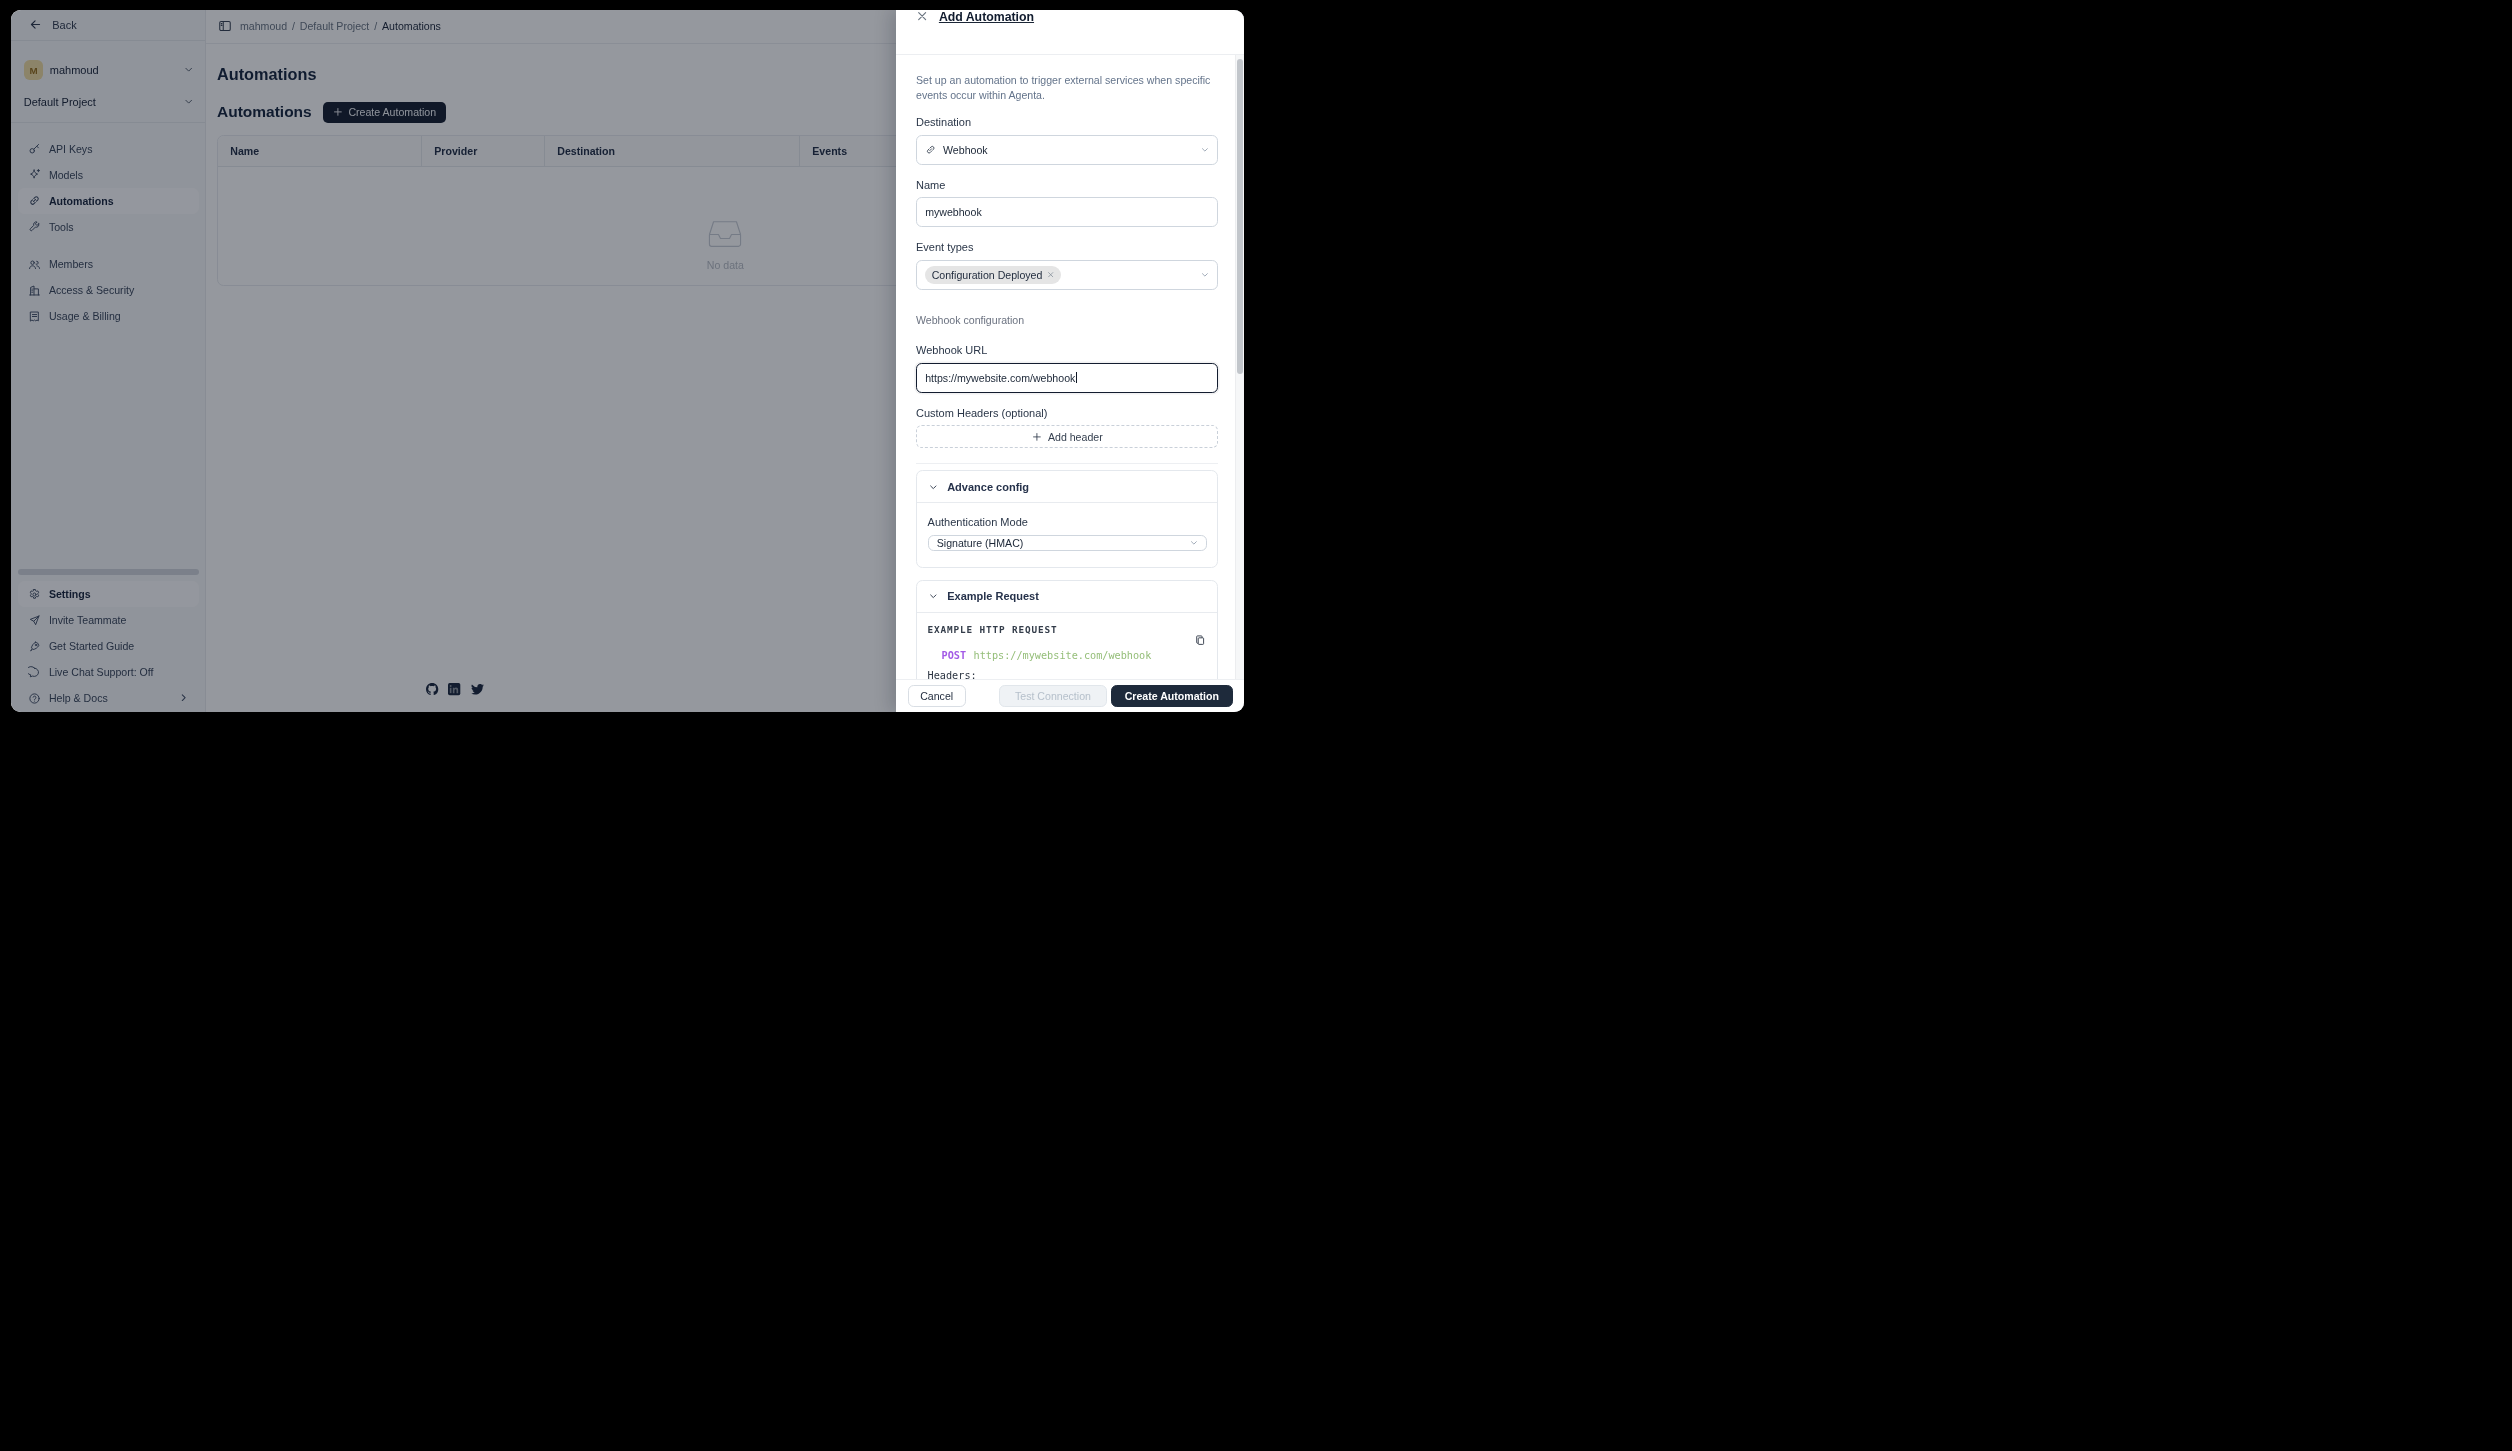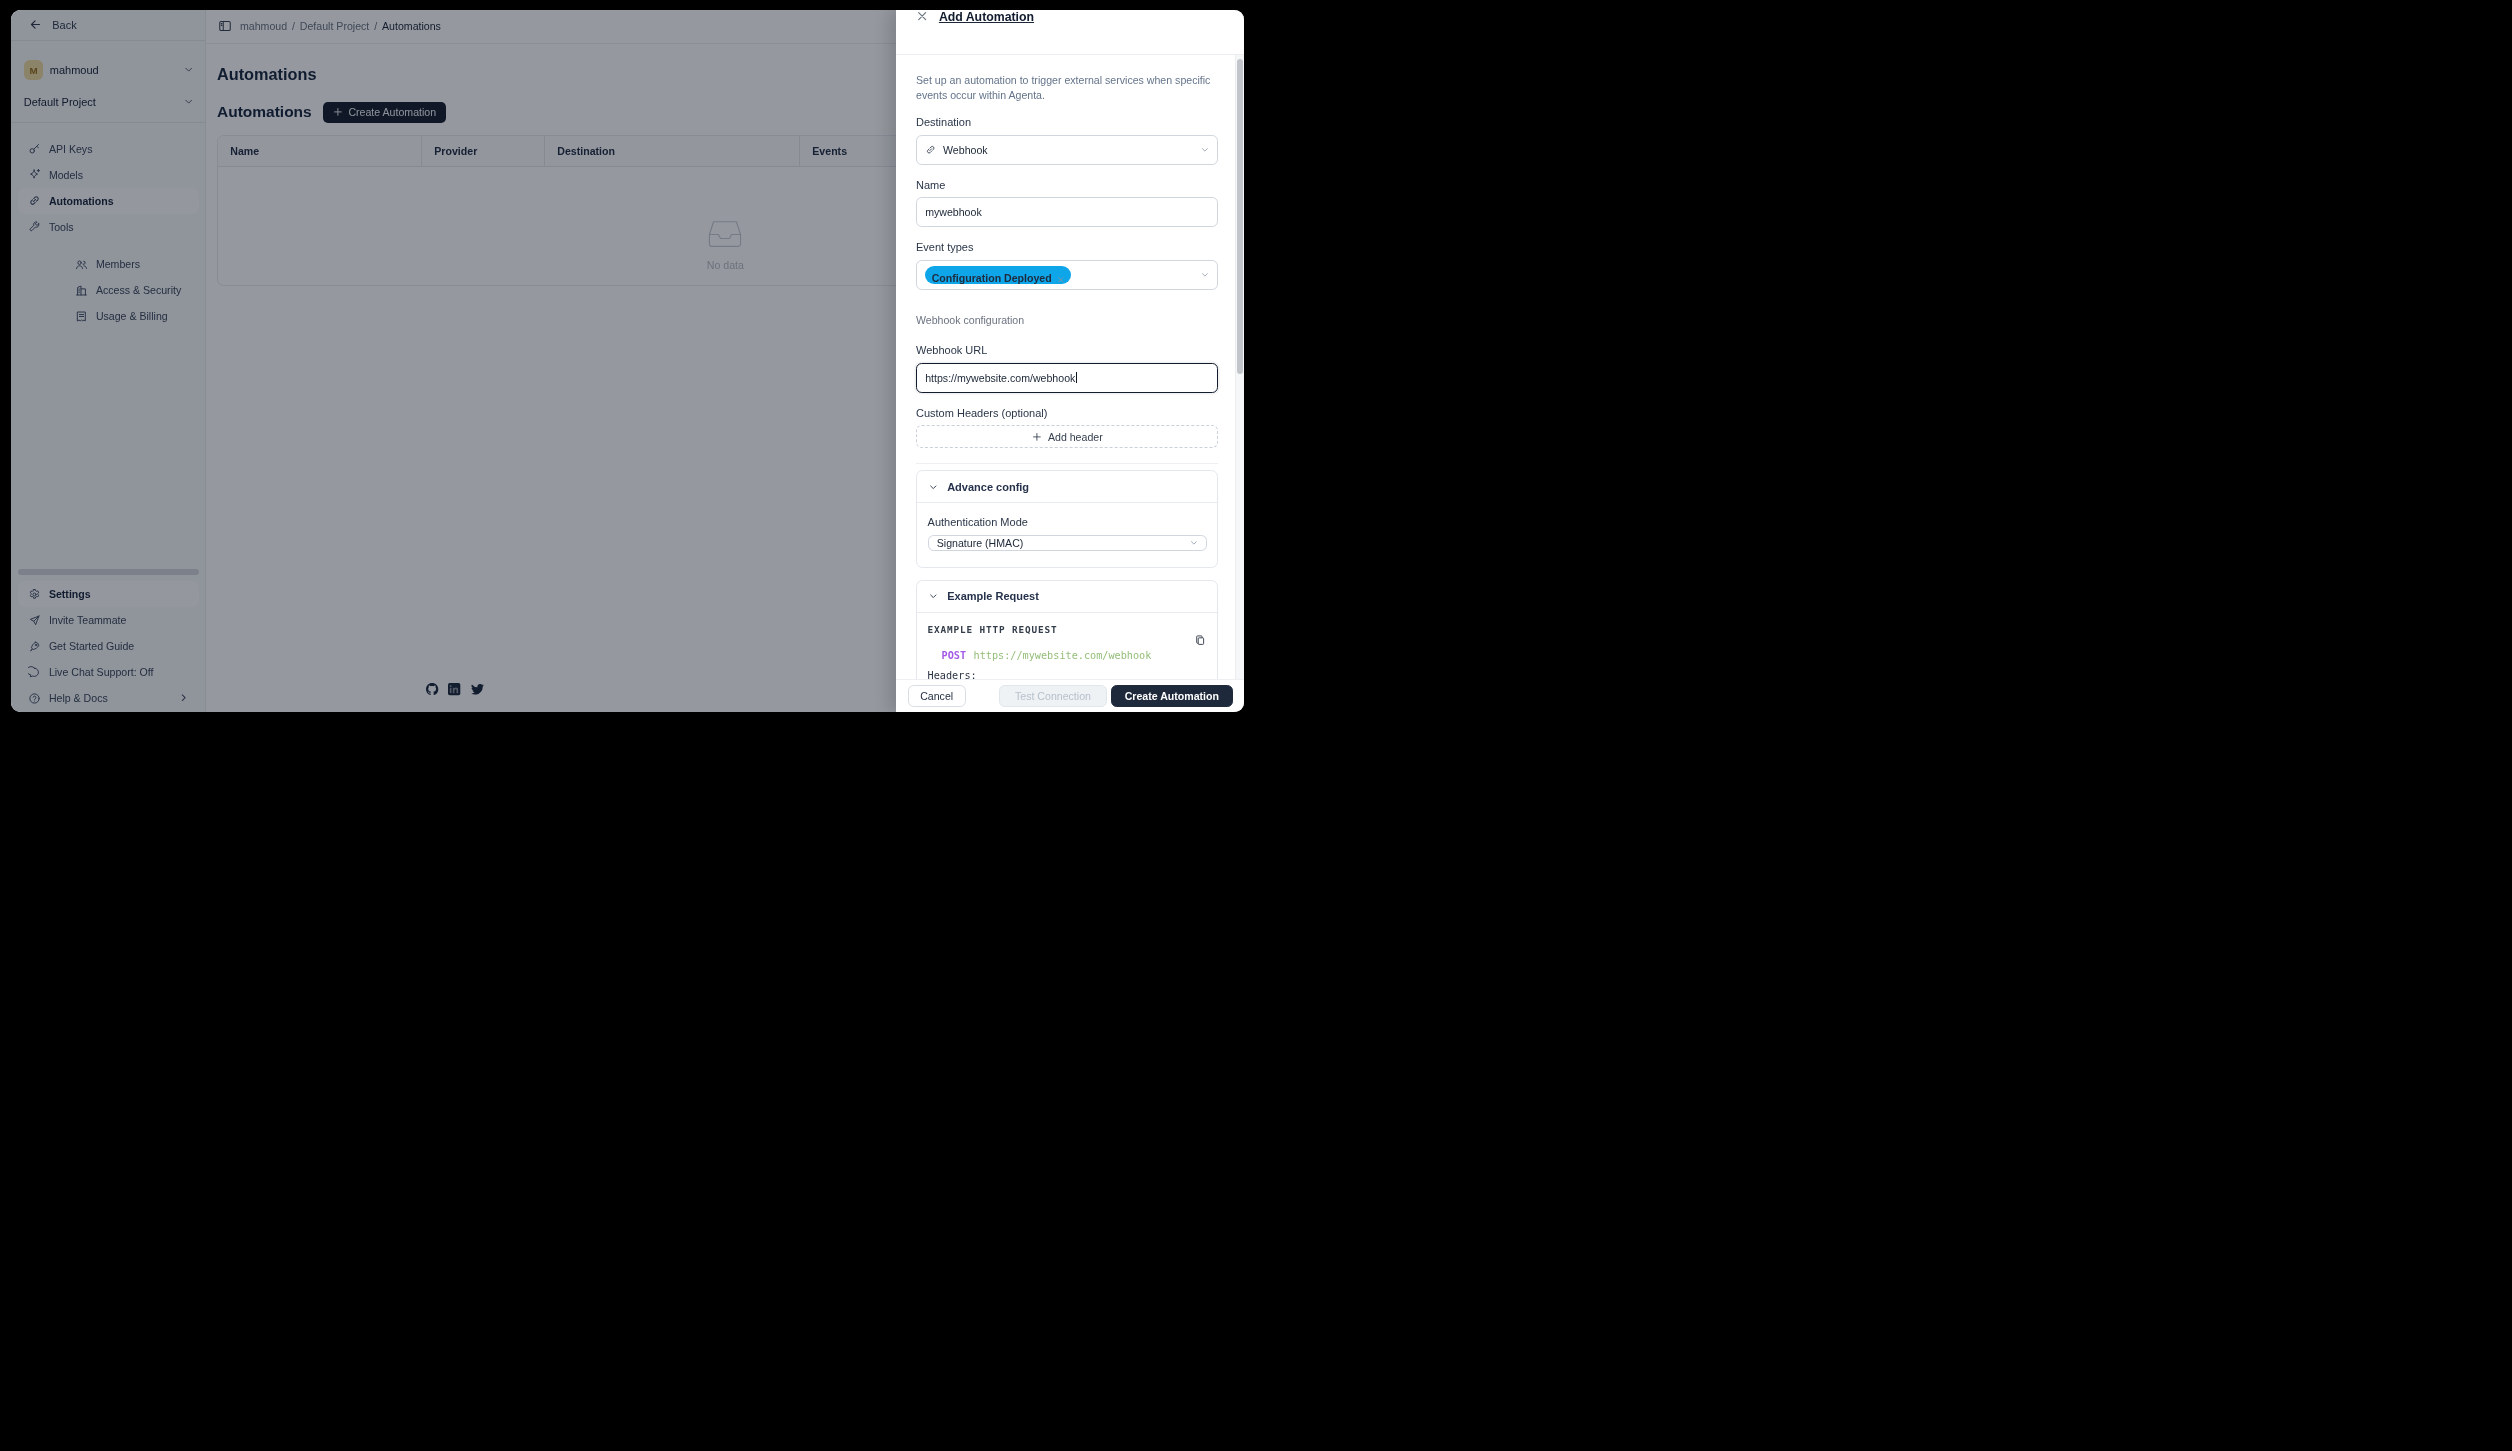--- a/index.html
+++ b/index.html
@@ -11,21 +11,21 @@
   
   .sidebar { position:absolute; left:0; top:0; bottom:0; width:195px; background:#F7F8FA; border-right:0.8px solid #E8EAEE; display:flex; flex-direction:column; }
   .back-row { height:31px; display:flex; align-items:center; padding-left:18px; gap:9.8px; border-bottom:0.8px solid #E6E9ED; color:#333E52; font-size:11px; cursor:pointer; }
   .ws { padding:19.6px 11.4px 10.6px 12.3px; border-bottom:0.8px solid #E6E9ED; }
   .ws-row { height:19.6px; display:flex; align-items:center; cursor:pointer; }
   .ws-row + .ws-row { margin-top:12.3px; }
   .avatar { width:19.6px; height:19.6px; border-radius:5.7px; background:#EFDCA4; color:#9A7322; font-size:9.8px; font-weight:700; display:flex; align-items:center; justify-content:center; margin-right:6.5px; }
   .ws-name { flex:1; color:#202B3E; font-size:11px; }
   .ws-caret { color:#5B6775; }
   .nav { padding:12.3px 6.5px 0 6.5px; }
-  .nav + .nav { padding-top:11.4px;margin-left:47px; }
+  .nav + .nav { padding-top:11.4px; }
   .nav-item { height:26px; border-radius:6.5px; display:flex; align-items:center; padding:0 9.8px; gap:8.2px; color:#3D4A5E; font-size:10.6px; cursor:pointer; }
   .nav-item .ic { color:#46536A; display:flex; }
   .nav-item.sel { background:rgba(255,255,255,.85); color:#1C2940; font-weight:700; }
   .side-bottom { margin-top:auto; padding:0 6.5px 0.8px 6.5px; }
   .drag-bar { height:5.7px; border-radius:3.3px; background:#D2D6DC; margin:0 0 6.5px 0; }
   .socials { position:absolute; left:220px; bottom:16.3px; display:flex; gap:9.8px; align-items:center; color:#1F2C42; }
 
   
   .main { position:absolute; left:195px; top:0; right:0; bottom:0; background:#fff; }
   .crumb-bar { height:34px; display:flex; align-items:center; gap:8.2px; padding-left:11.4px; border-bottom:0.8px solid #ECEEF1; }
@@ -53,21 +53,21 @@
   .drawer { position:absolute; right:0; top:0; bottom:0; width:348px; background:#fff; z-index:10; box-shadow:-6.5px 0 16.3px rgba(9,18,34,.18); display:flex; flex-direction:column; }
   .dw-head { height:45px; flex:none; display:flex; align-items:flex-start; padding:0 19.6px; gap:10.6px; border-bottom:0.8px solid #ECEEF1;text-decoration:underline; }
   .dw-close { color:#6A7480; display:flex; cursor:pointer; }
   .dw-title { font-size:12.3px; font-weight:700; color:#101B2E; }
   .dw-body { position:relative; flex:1; overflow:hidden; padding:18px 26px 0 19.6px; }
   .dw-desc { color:#64748B; font-size:10.6px; line-height:14.7px; width:304px; }
   .f-label { margin:14px 0 6.5px; font-size:11px; color:#2A3648; }
   .ctl { height:30px; border:0.8px solid #CFD6DE; border-radius:5.7px; display:flex; align-items:center; padding:0 8.2px; background:#fff; position:relative; color:#1B2636; cursor:pointer; }
   .ctl .chev { position:absolute; right:7.4px; color:#9AA5B3; display:flex; }
   .ctl .linkic { color:#3E4958; display:flex; margin-right:6.5px; }
-  .tag { height:18px; background:#0ea5e9; border-radius:9px; display:inline-flex; align-items:flex-end; padding:0 6.5px; gap:4.9px; font-size:10.6px; color:#1F2A3C;font-weight:bold; }
+  .tag { height:18px; background:#e5e5e5; border-radius:9px; display:inline-flex; align-items:center; padding:0 6.5px; gap:4.9px; font-size:10.6px; color:#1F2A3C; }
   .tag .x { color:#8A939E; display:flex; cursor:pointer; }
   .sect-label { margin-top:24.5px; color:#6B7280; font-size:10.6px; }
   .f-label.after-sect { margin-top:18px; }
   .ctl.focused { border:1.3px solid #131D30; box-shadow:0 0 0 1.6px rgba(16,24,38,.06); cursor:text; }
   .caret { display:inline-block; width:1.2px; height:11.4px; background:#101826; margin-left:0.8px; vertical-align:-1.6px; }
   .btn-dashed { margin-top:0; height:23px; width:100%; border:0.8px dashed #C9D0D9; border-radius:5.7px; background:#fff; display:flex; align-items:center; justify-content:center; gap:6.5px; color:#333E4E; font-size:10.6px; cursor:pointer; }
   .hr { border-top:0.8px solid #EDEFF2; margin:14.7px 0 6.5px; }
   .panel { border:0.8px solid #E4E8ED; border-radius:6.5px; margin-top:4.9px; }
   .panel + .panel { margin-top:11.4px; }
   .panel-head { height:31px; display:flex; align-items:center; gap:9px; padding:0 10.6px; color:#26324B; font-size:11px; font-weight:600; cursor:pointer; }

